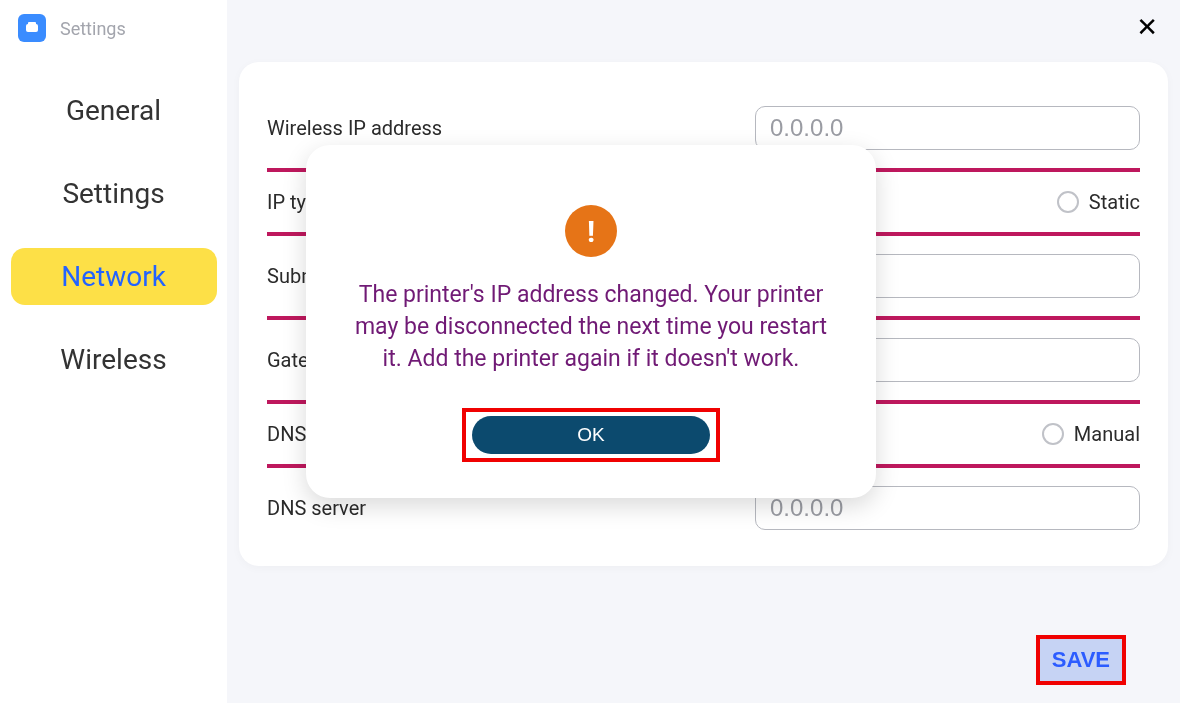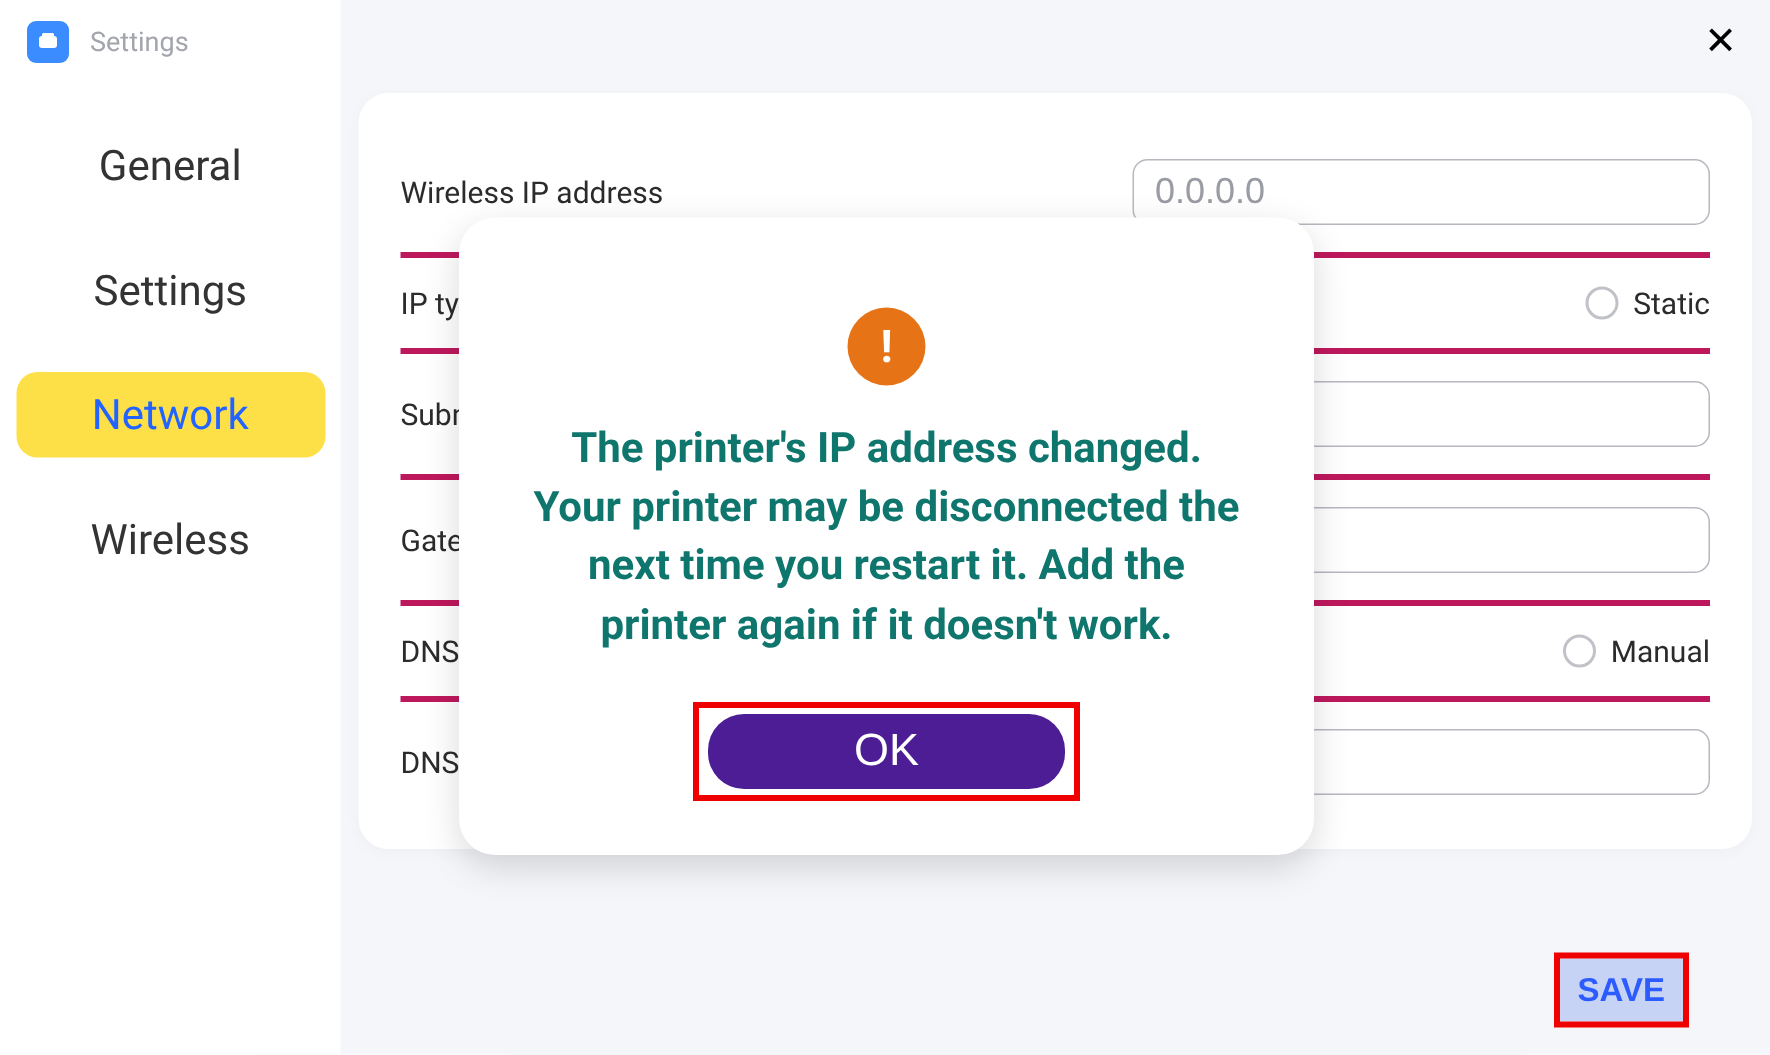--- a/index.html
+++ b/index.html
@@ -159,31 +159,31 @@
       border-radius: 50%;
       display: inline-flex;
       align-items: center;
       justify-content: center;
       color: #fff;
       font-size: 30px;
       font-weight: 700;
       margin-bottom: 22px;
     }
     .modal-text {
-      font-size: 28px;
-      font-weight: 700;
-      color: #0f766e;
+      font-size: 23px;
+      font-weight: 400;
+      color: #701a75;
       line-height: 1.4;
       margin-bottom: 36px;
       padding: 0 8px;
     }
     .ok-button {
-      background: #4c1d95;
+      background: #0c4a6e;
       color: #fff;
-      font-size: 30px;
+      font-size: 19px;
       border: none;
       border-radius: 24px;
       padding: 8px 0;
       width: 238px;
       cursor: pointer;
     }
     .ok-wrap {
       display: inline-block;
       padding: 4px 6px;
     }

